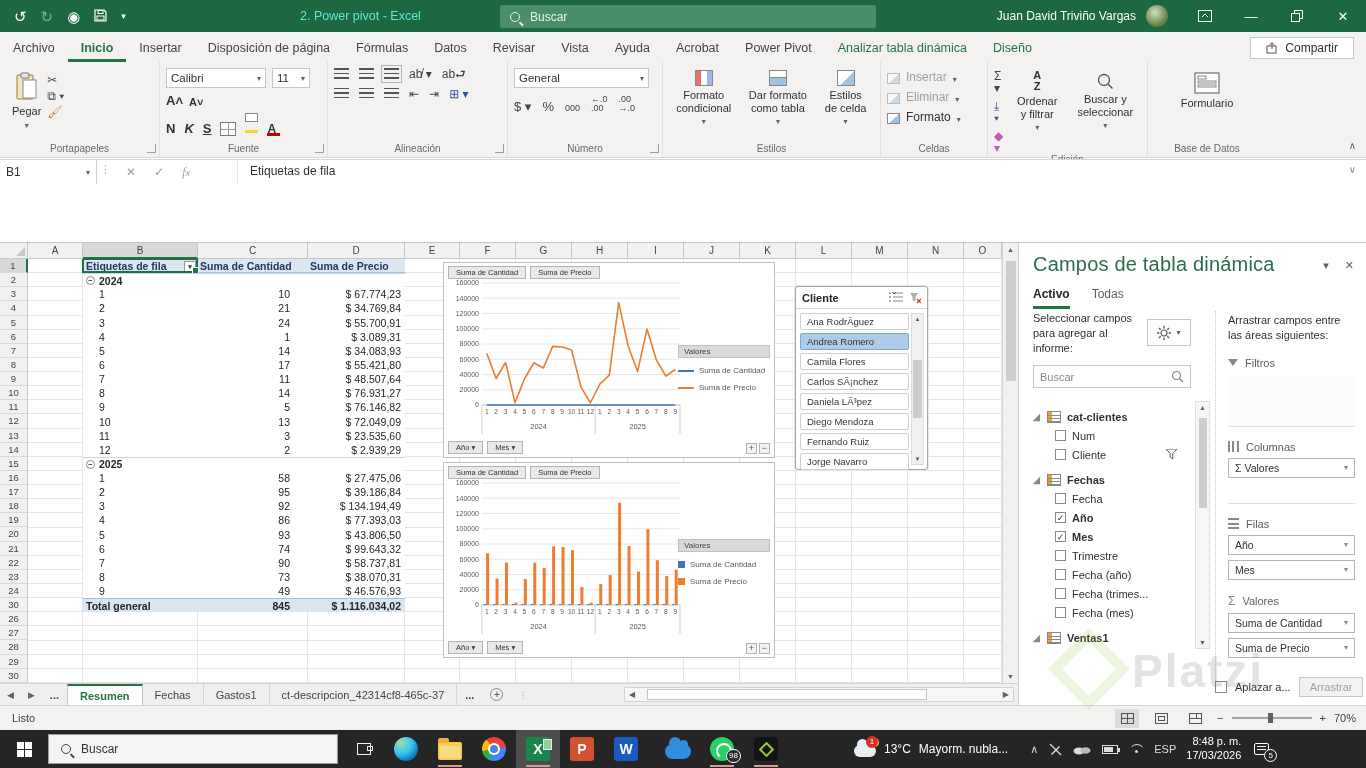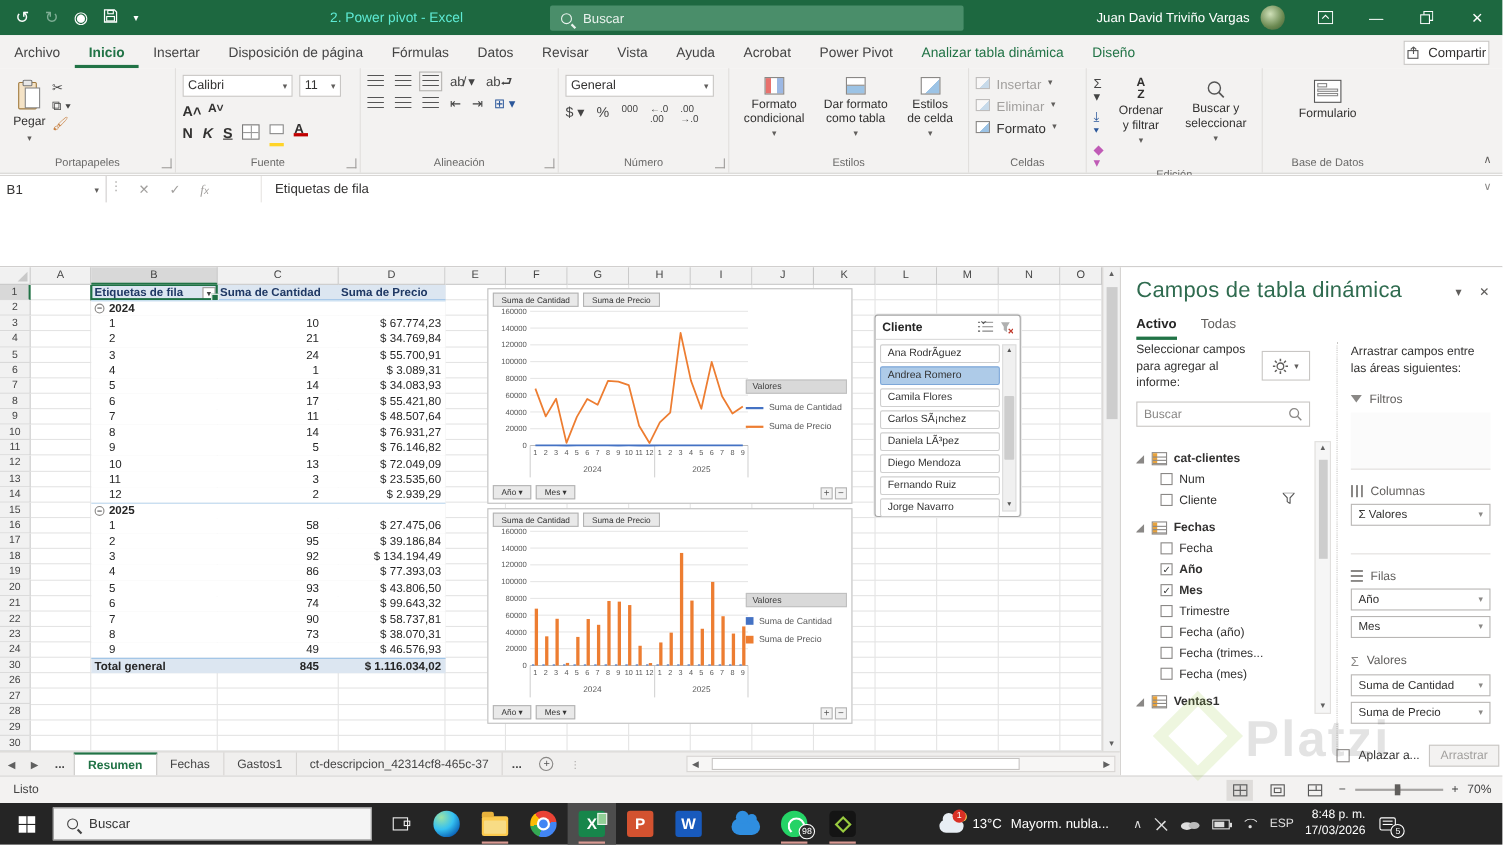--- a/index.html
+++ b/index.html
@@ -17,31 +17,31 @@
 #tb-right{position:absolute;right:0;top:0;height:32px;display:flex;align-items:center;gap:0}
 #tb-user{font-size:12px;margin-right:10px}
 #tb-avatar{width:22px;height:22px;border-radius:50%;background:radial-gradient(circle at 40% 35%,#cfe0b8,#6c8a52 60%,#3c5a34);margin-right:14px}
 .winbtn{width:46px;height:32px;display:flex;align-items:center;justify-content:center;font-size:13px;color:#fff}
 .winbtn svg{display:block}
 
 #tabsrow{position:absolute;left:0;top:32px;width:1366px;height:30px;background:#f3f2f1;display:flex;align-items:flex-end;}
 .rtab{padding:5px 13px 7px;font-size:12.5px;color:#444;white-space:nowrap;cursor:pointer}
 .rtab.active{color:#217346;font-weight:bold;border-bottom:3px solid #217346;padding-bottom:4px}
 .rtab.ctx{color:#217346}
-#share-btn{position:absolute;right:12px;top:37px;height:22px;border:1px solid #c8c6c4;background:#fff;display:flex;align-items:center;gap:6px;padding:0 2px;font-size:12px;color:#323130;cursor:pointer}
+#share-btn{position:absolute;right:12px;top:37px;height:22px;border:1px solid #c8c6c4;background:#fff;display:flex;align-items:center;gap:6px;padding:0 15px;font-size:12px;color:#323130;cursor:pointer}
 
 #ribbon{position:absolute;left:0;top:62px;width:1366px;height:96px;background:#f3f2f1;border-bottom:1px solid #d8d6d4;display:flex}
 .rgroup{position:relative;border-right:1px solid #e1dfdd;display:flex;flex-direction:column;height:100%}
 .rg-body{flex:1;display:flex;align-items:flex-start;padding:6px 6px 0}
 .rg-label{text-align:center;font-size:10px;color:#696867;padding-bottom:3px;position:relative}
 .launcher{position:absolute;right:3px;bottom:4px;width:9px;height:9px;border-right:1.5px solid #8a8886;border-bottom:1.5px solid #8a8886;opacity:.8}
 .bigbtn{display:flex;flex-direction:column;align-items:center;font-size:11px;color:#323130;gap:3px;padding:2px 6px;cursor:pointer;text-align:center;line-height:1.15}
 .bigbtn .caret{font-size:8px;color:#605e5c}
 .smallcol{display:flex;flex-direction:column;gap:4px;padding-top:3px}
-.srow{display:flex;align-items:flex-start;gap:6px}
+.srow{display:flex;align-items:flex-end;gap:6px}
 .sbtn{font-size:12px;color:#444;cursor:pointer;line-height:1}
 .combo{background:#fff;border:1px solid #c8c6c4;font-size:11.5px;color:#323130;display:flex;align-items:center;justify-content:space-between;padding:1px 4px;height:20px}
 .caret{font-size:8px;color:#605e5c}
 .fmt-letter{font-weight:bold;font-size:13px;cursor:pointer}
 .ubar{display:inline-block;width:13px;height:3px;margin-top:-2px}
 .alicon{width:15px;height:12px;background:repeating-linear-gradient(to bottom,#555 0 1.5px,transparent 1.5px 4.5px);cursor:pointer}
 .gridicon{width:16px;height:14px;border:1px solid #7a7a7a;background:linear-gradient(#fff,#fff);position:relative;cursor:pointer}
 .gridicon:before{content:"";position:absolute;left:50%;top:0;bottom:0;width:1px;background:#9a9a9a}
 .gridicon:after{content:"";position:absolute;top:50%;left:0;right:0;height:1px;background:#9a9a9a}
 .cf-icon{width:18px;height:16px;border:1px solid #8a8886;background:

